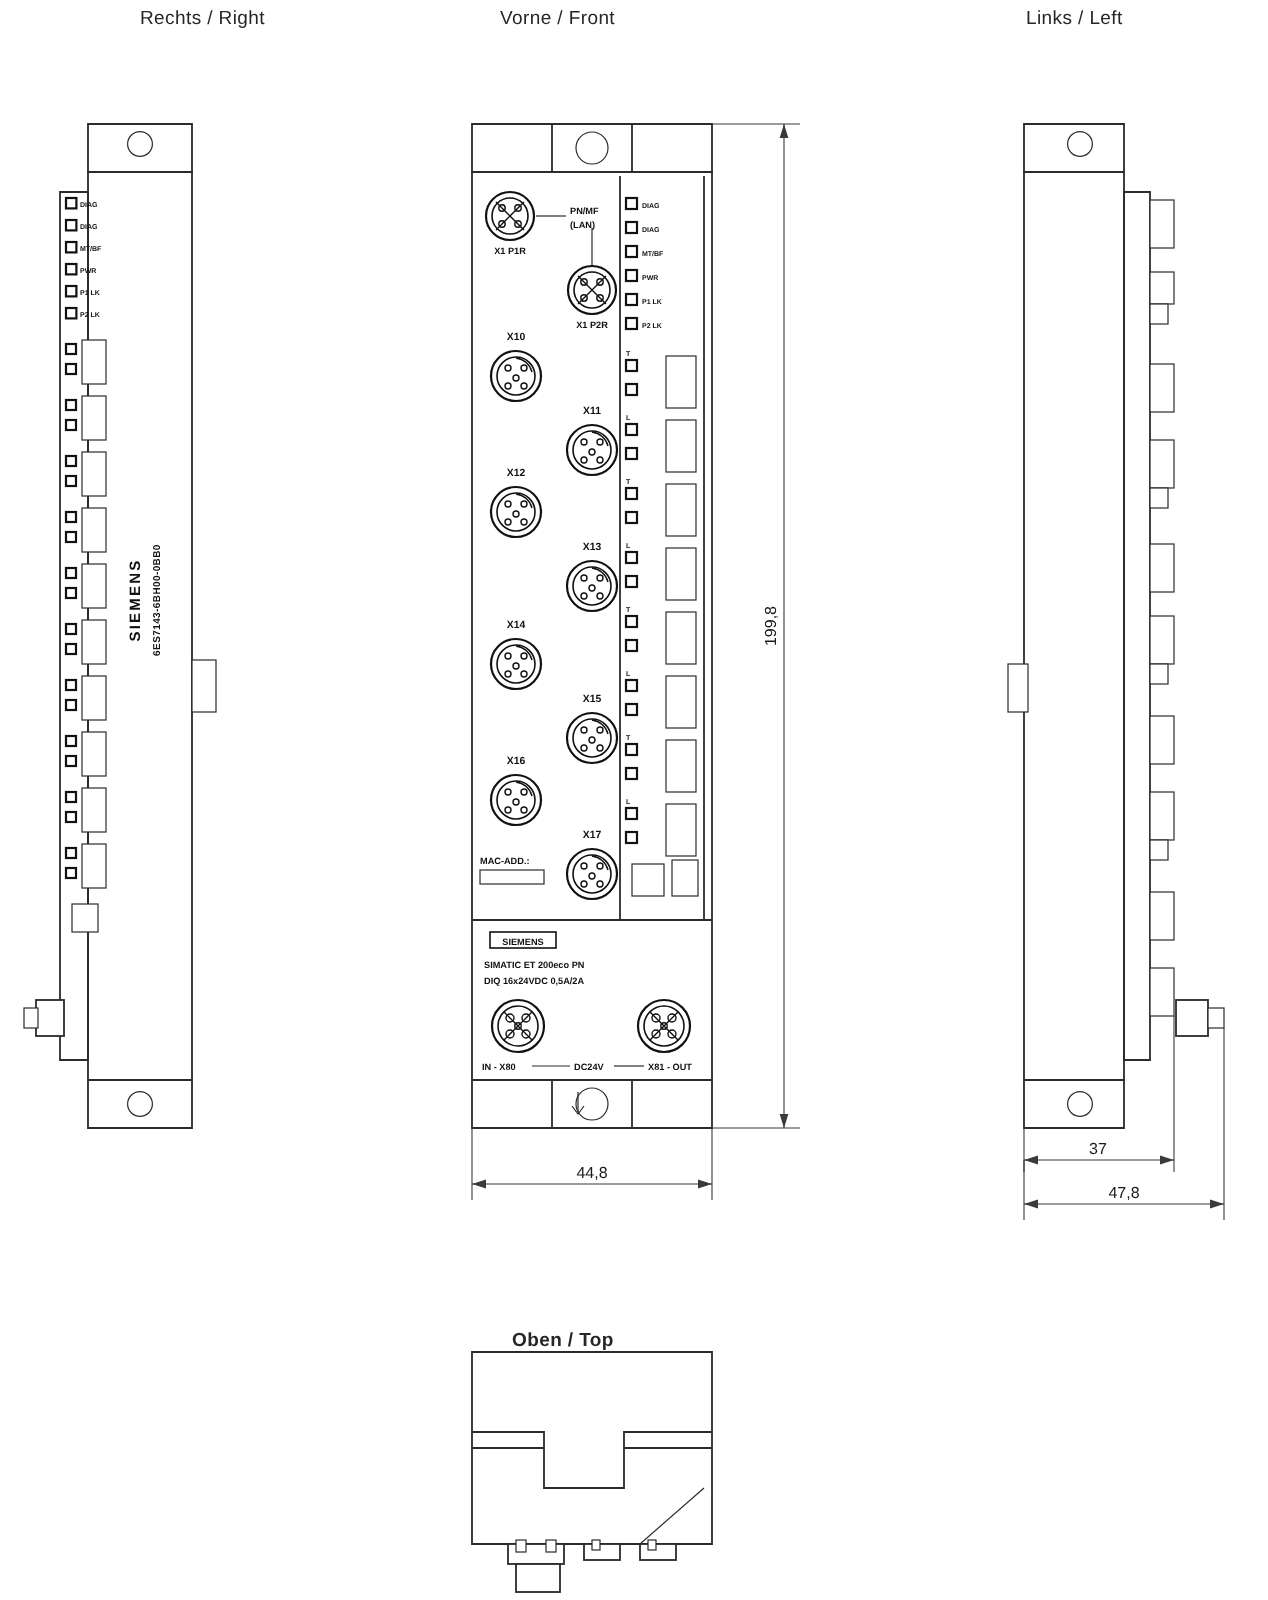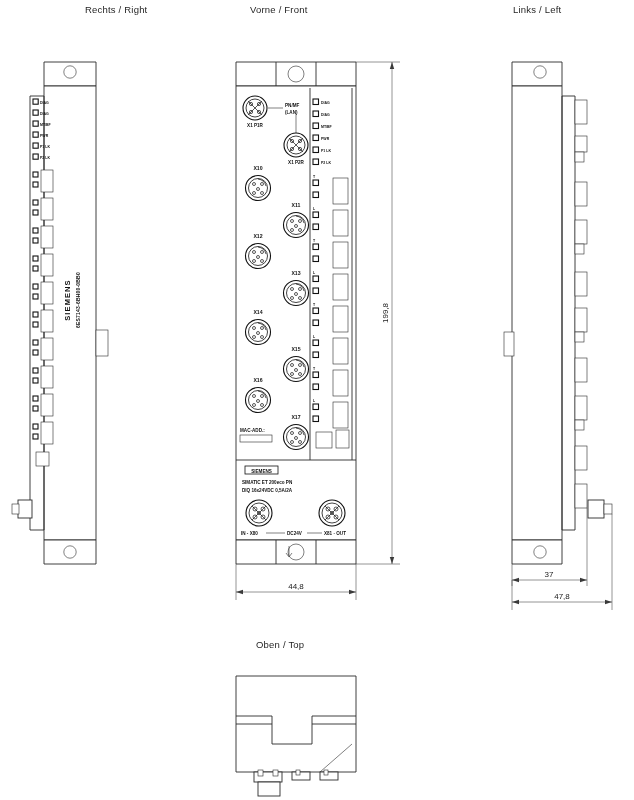--- a/index.html
+++ b/index.html
@@ -32,24 +32,24 @@
        font-size:5px;font-weight:bold;letter-spacing:.2px;}
   .siebox{fill:#ffffff;stroke:#111;stroke-width:.8;}
   .connbody{fill:#ffffff;stroke:#111;stroke-width:1.1;}
   .connin{fill:#ffffff;stroke:#111;stroke-width:.8;}
   .pin{fill:#ffffff;stroke:#111;stroke-width:.7;}
   .hatch{fill:none;stroke:#111;stroke-width:.7;}
 </style>
 </head>
 <body>
 
-<div class="view-title" style="left:65px;top:4px;padding-left:20px;">Rechts / Right</div>
+<div class="view-title" style="left:50px;top:4px;padding-left:20px;">Rechts / Right</div>
 <div class="view-title" style="left:250px;top:4px;">Vorne / Front</div>
 <div class="view-title" style="left:513px;top:4px;text-align:right;">Links / Left</div>
-<div class="view-title" style="left:256px;top:639px;">Oben / Top</div>
+<div class="view-title" style="left:256px;top:665px;font-weight:bold;">Oben / Top</div>
 
 <svg width="634" height="800" viewBox="0 0 634 800">
 
   <g>
 
     <path class="fill-w" d="M44,62 L96,62 L96,86 L44,86 Z"></path>
     <circle class="fill-w-t" cx="70" cy="72" r="6.2"></circle>
 
     <path class="fill-w" d="M44,86 L96,86 L96,540 L44,540 Z"></path>
 

